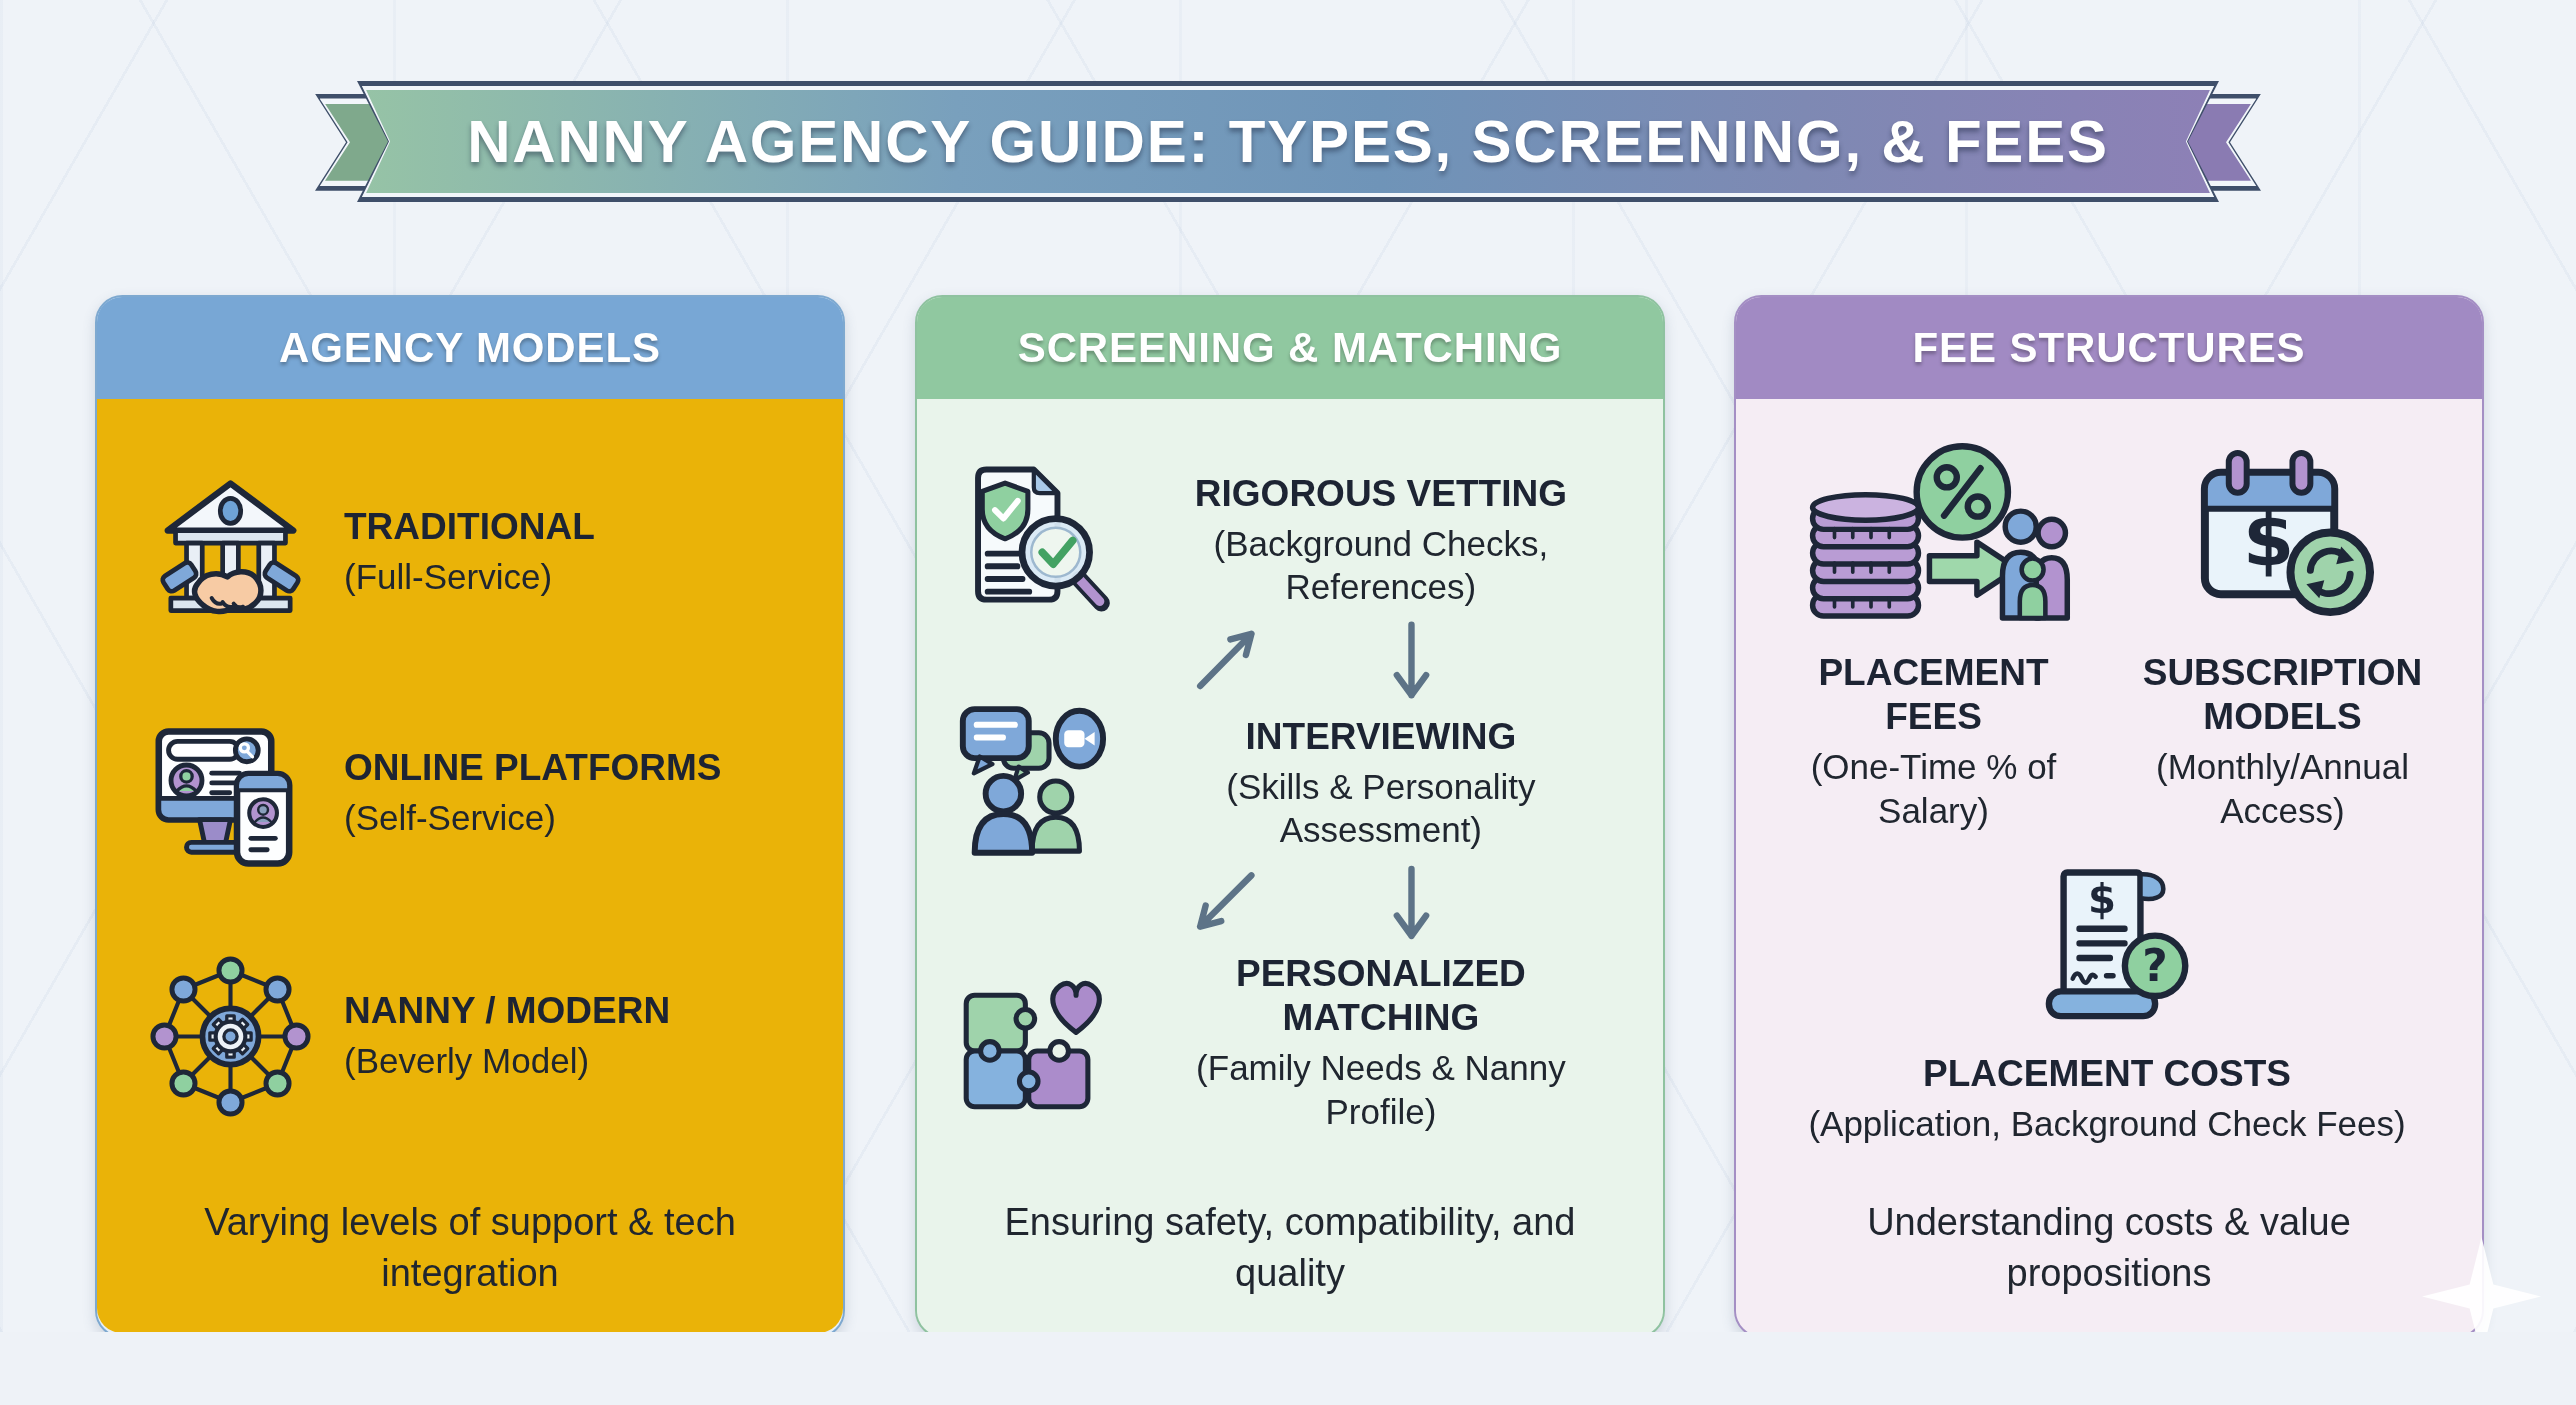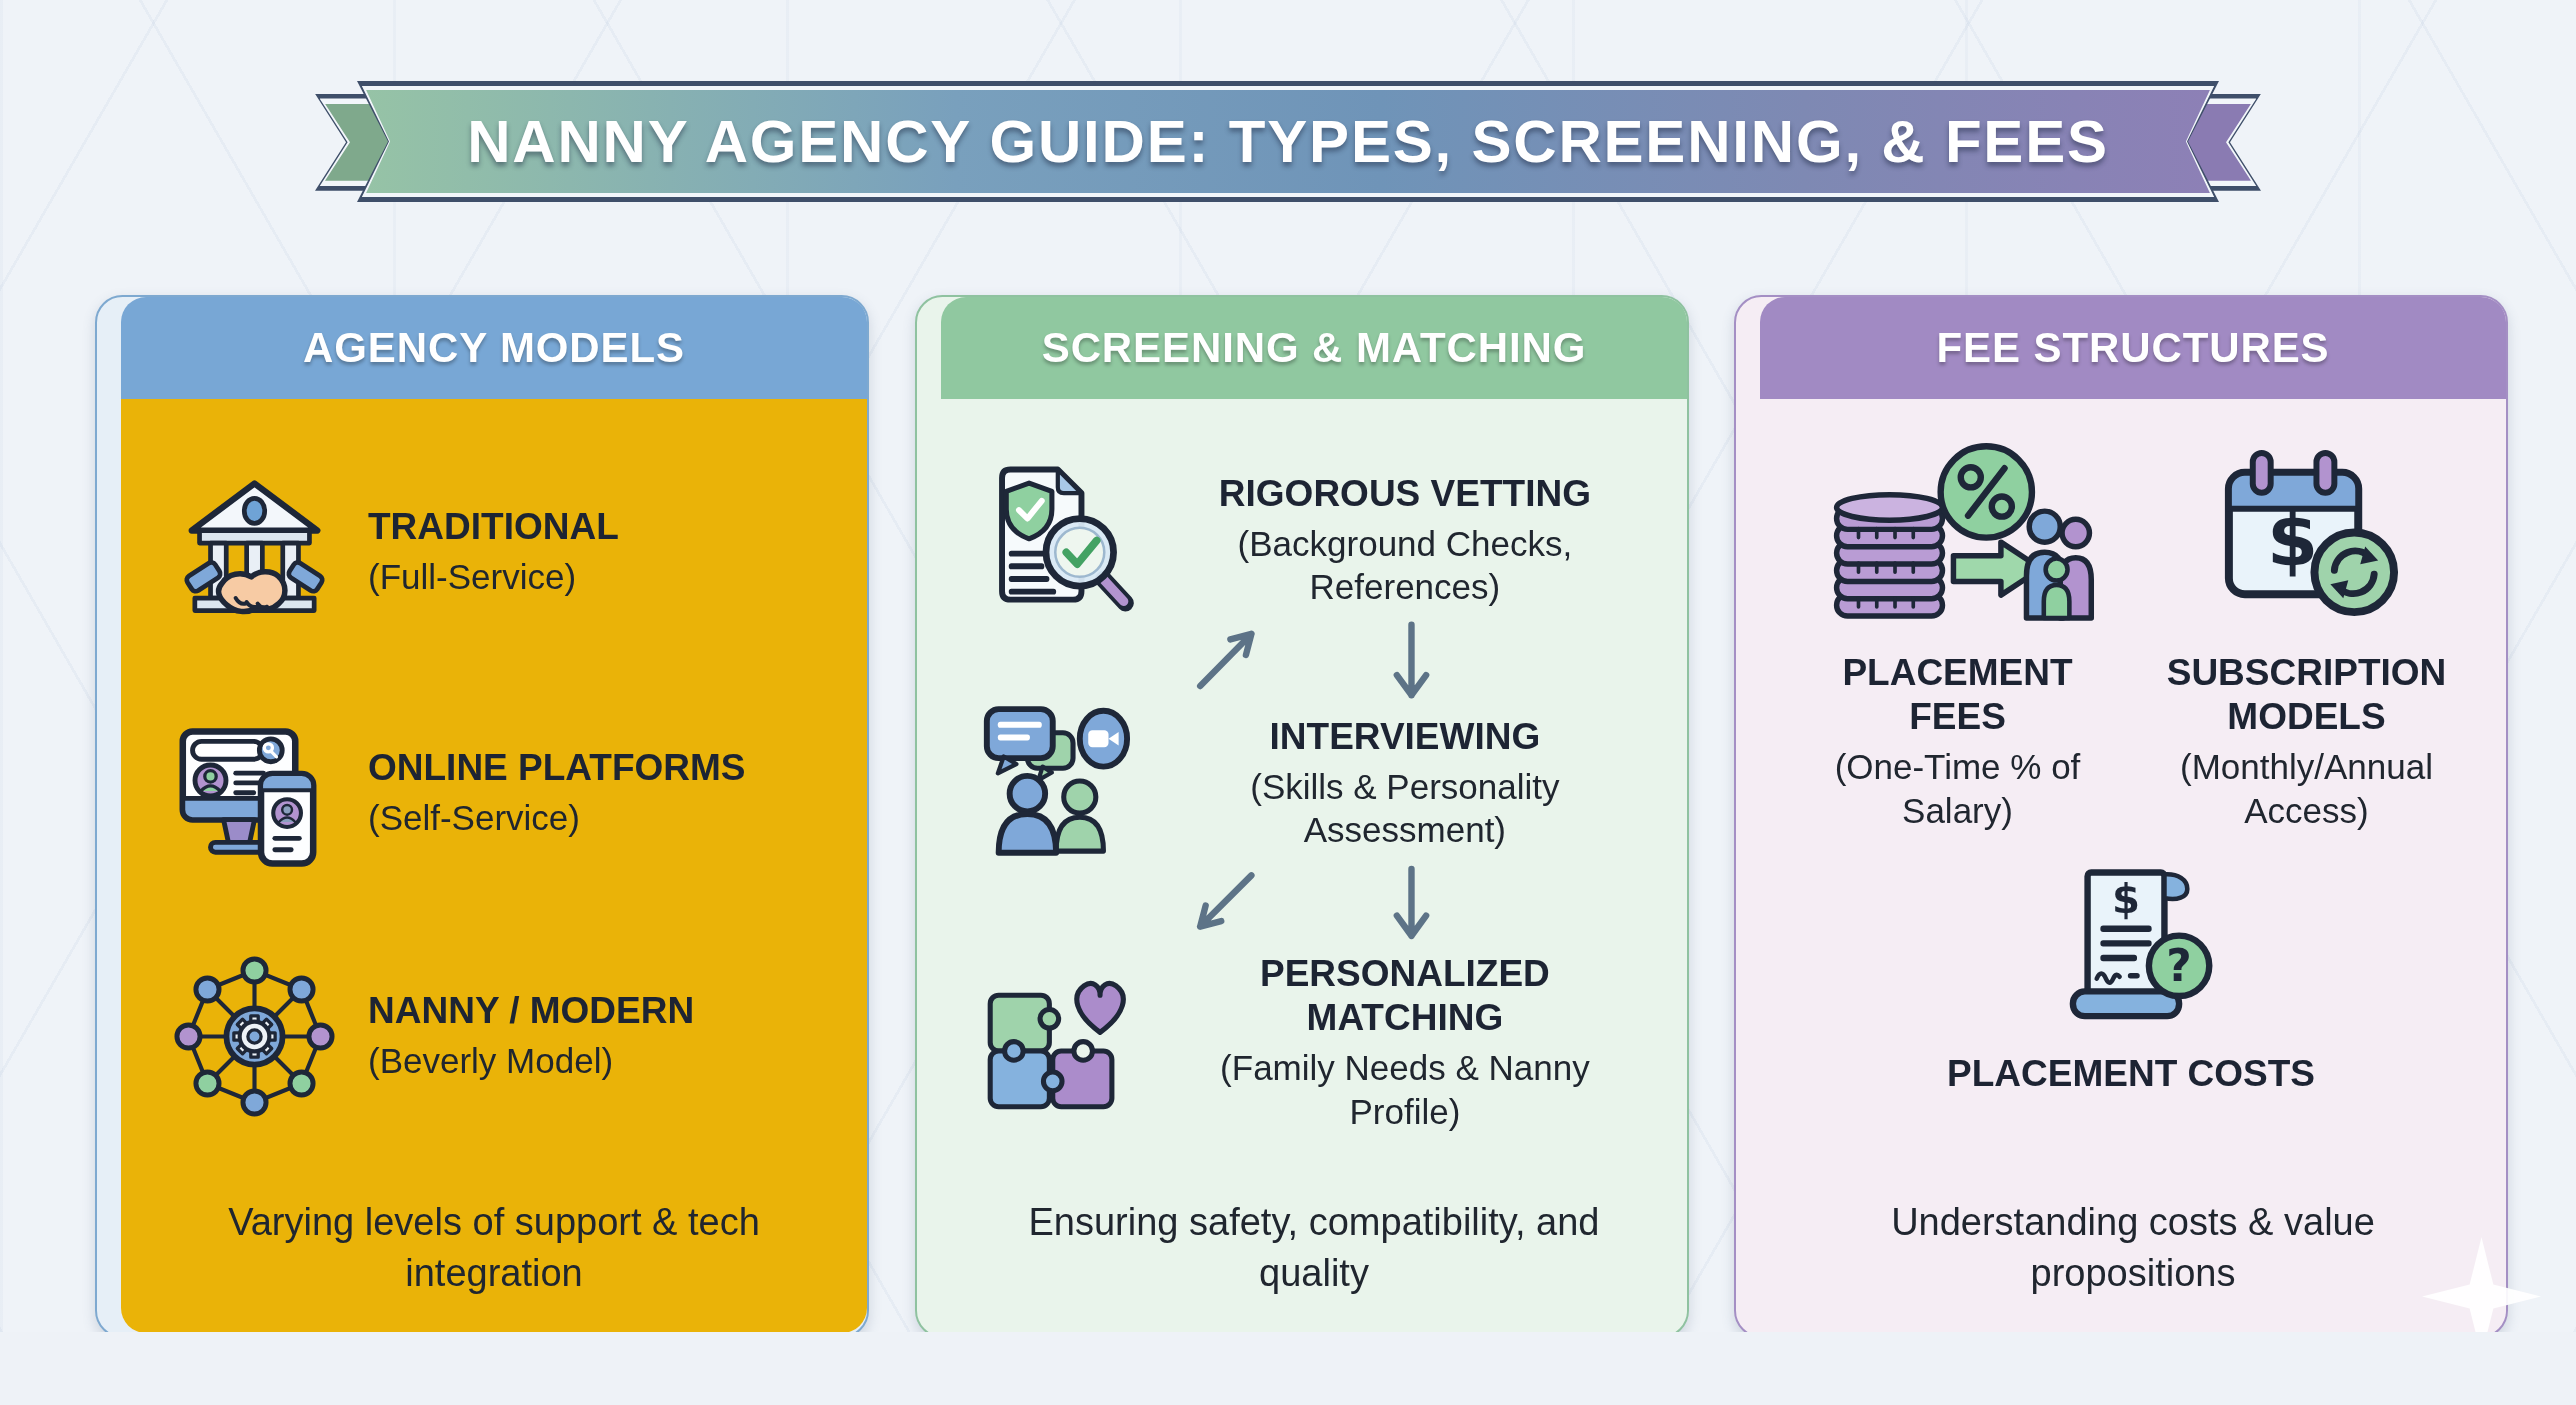--- a/index.html
+++ b/index.html
@@ -34,21 +34,21 @@
     clip-path:polygon(0 0,100% 0,calc(100% - 27.4px) 50%,100% 100%,0 100%,27.4px 50%);}
   .ribbon-grad{inset:9.1px;z-index:4;display:flex;align-items:center;justify-content:center;
     background:linear-gradient(90deg,#96c3a6 0%,#79a0bd 32%,#6f94b8 55%,#7e89b3 78%,#8d80b6 100%);
     clip-path:polygon(0 0,100% 0,calc(100% - 24px) 50%,100% 100%,0 100%,24px 50%);}
   .banner-title{
     color:#ffffff;font-size:60px;font-weight:700;letter-spacing:1.8px;white-space:nowrap;
     text-shadow:0 3.7px 5.5px rgba(25,35,60,.45);
   }
   
   .card{position:absolute;top:295px;width:746px;height:1039px;border-radius:27.4px;
-    box-shadow:0 5.5px 12.8px rgba(70,90,120,.20);padding-left:24px;}
+    box-shadow:0 5.5px 12.8px rgba(70,90,120,.20);}
   .card-header{height:102px;border-radius:25px 25px 0 0;display:flex;align-items:center;justify-content:center;
     color:#fff;font-size:42px;font-weight:700;letter-spacing:0.9px;text-shadow:0 2.7px 3.7px rgba(0,0,0,.28);}
   .card-body{position:relative;height:934px;border-radius:0 0 25px 25px;}
   .card-blue  {left:95px; border:2.7px solid #7ea9d0;background:#e6eff7;}
   .card-green {left:915px;border:2.7px solid #8fc2a0;background:#e9f4eb;}
   .card-purple{left:1734px;border:2.7px solid #a48fc4;background:#f5edf4;}
   .card-blue   .card-header{background:#78a7d5;}
   .card-green  .card-header{background:#90c8a0;}
   .card-purple .card-header{background:#a18ac3;}
   .card-blue   .card-body{background:#eab308;}
@@ -354,20 +354,21 @@
             <rect x="66" y="76" width="56" height="7" rx="3" fill="#1e2738"></rect>
             <rect x="66" y="92" width="56" height="7" rx="3" fill="#1e2738"></rect>
             <rect x="66" y="108" width="40" height="7" rx="3" fill="#1e2738"></rect>
             <path d="M62,134 q5,-11 10,0 q4,9 8,0 q3,-7 7,-2" fill="none" stroke="#1e2738" stroke-width="5"></path>
             <rect x="96" y="128" width="13" height="6" rx="3" fill="#1e2738"></rect>
             <circle cx="152" cy="120" r="33" fill="#8fd0a0" stroke="#1e2738" stroke-width="7"></circle>
             <text x="152" y="137" font-size="48" font-weight="bold" fill="#1e2738" text-anchor="middle">?</text>
           </svg>
         </div>
         <div class="item-title">PLACEMENT COSTS</div>
+        <div class="item-sub">(Application, Background Check Fees)</div>
       </div>
 
       <div class="card-footer">
         <span class="fw3">Understanding costs &amp; value propositions</span>
       </div>
     </div>
   </div>
 
   <svg class="arrows" width="2576" height="1405" viewBox="0 0 2816 1536">
     <g stroke="#5d7387" stroke-width="7" fill="none" stroke-linecap="round" stroke-linejoin="round">

